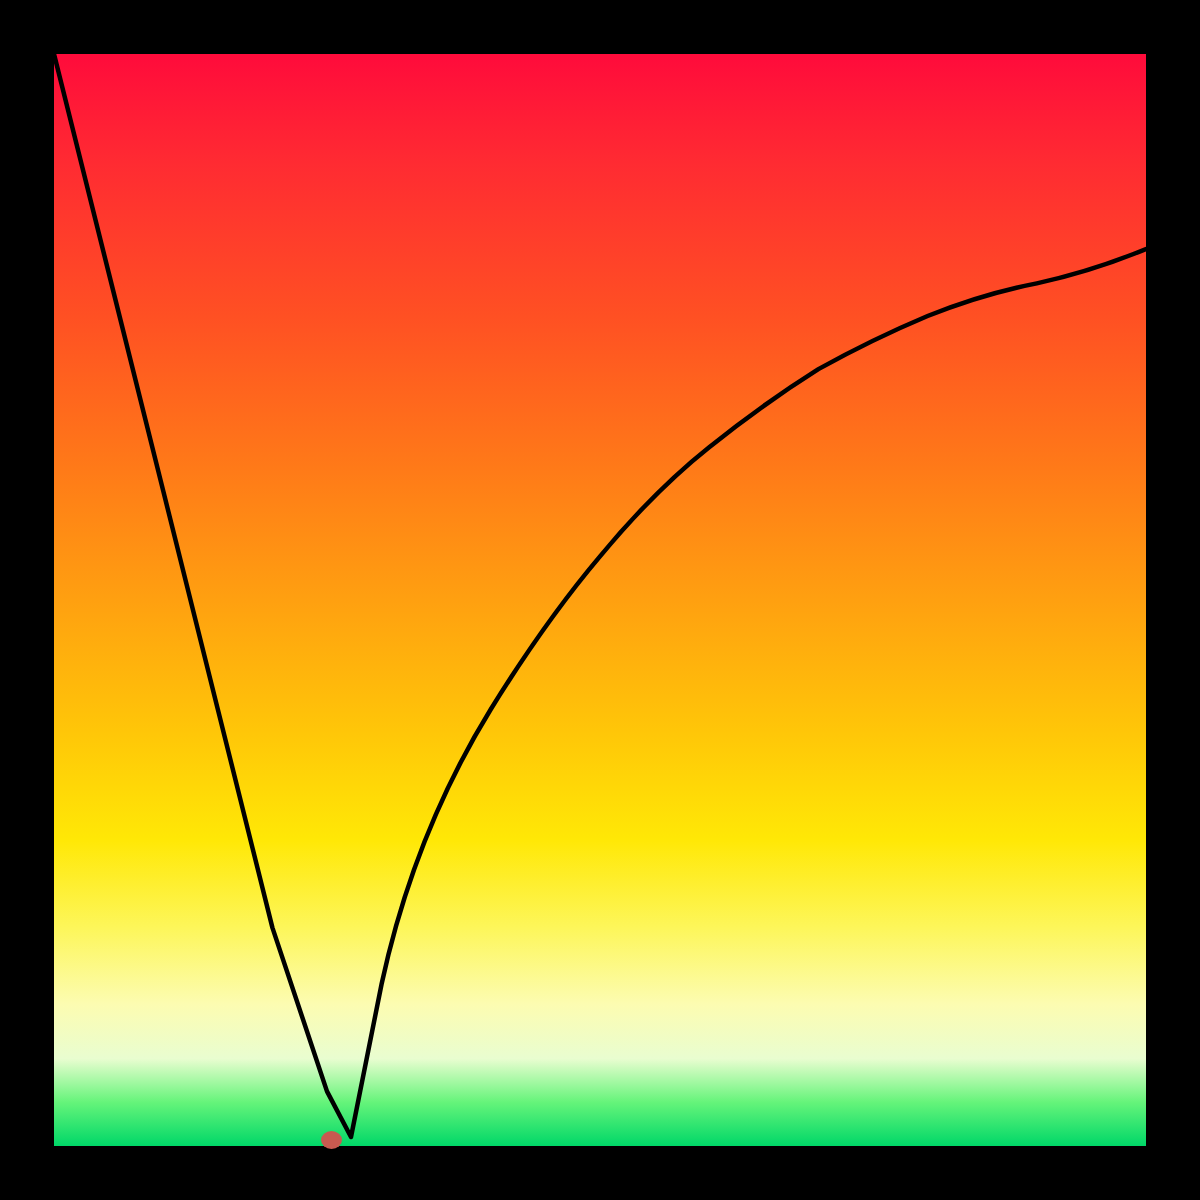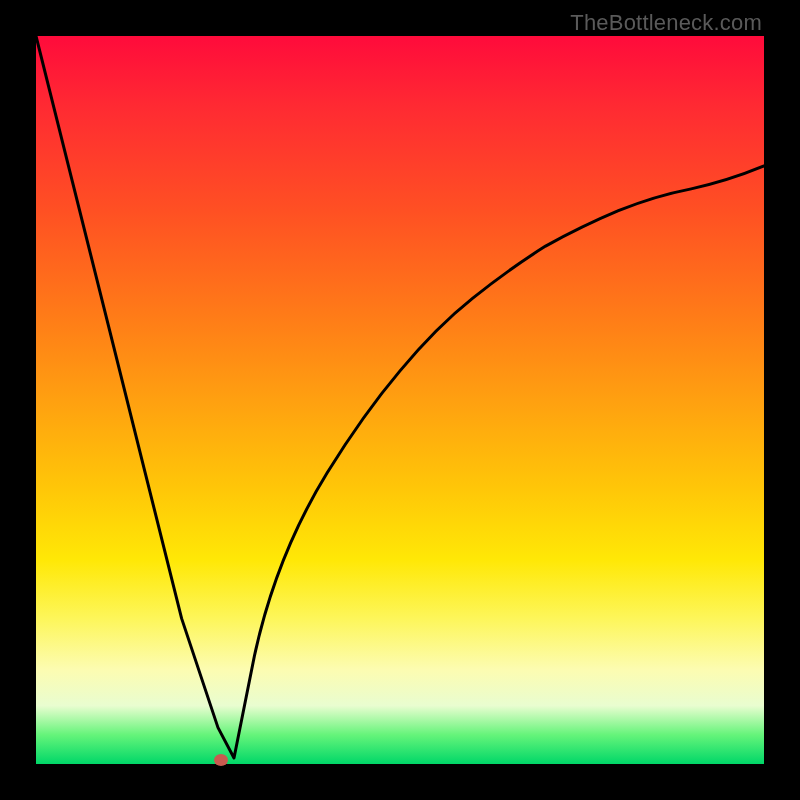--- a/index.html
+++ b/index.html
@@ -90,15 +90,14 @@
         Q 473.2 233.0 509.6 210.1
         Q 546.0 190.0 582.4 174.7
         Q 618.8 160.0 655.2 152.9
         Q 691.6 145.0 728.0 130.0
       " fill="none" stroke="#000000" stroke-width="3" stroke-linejoin="round" stroke-linecap="round"></path>
     </svg>
 
     <div class="marker" style="left:185px; top:724px;"></div>
   </div>
 
-  <div class="watermark">TheBottleneck.com</div>
 
 </div>
 
 </body></html>

